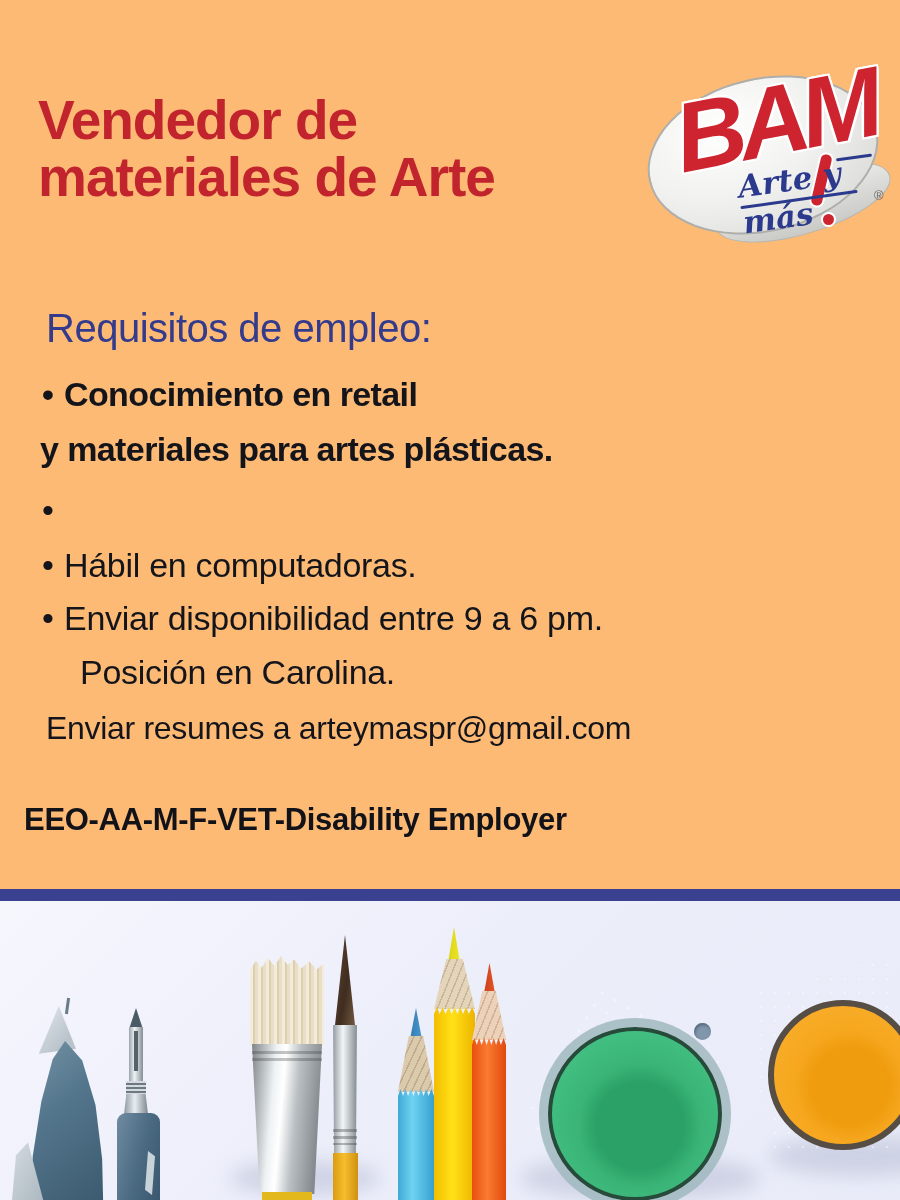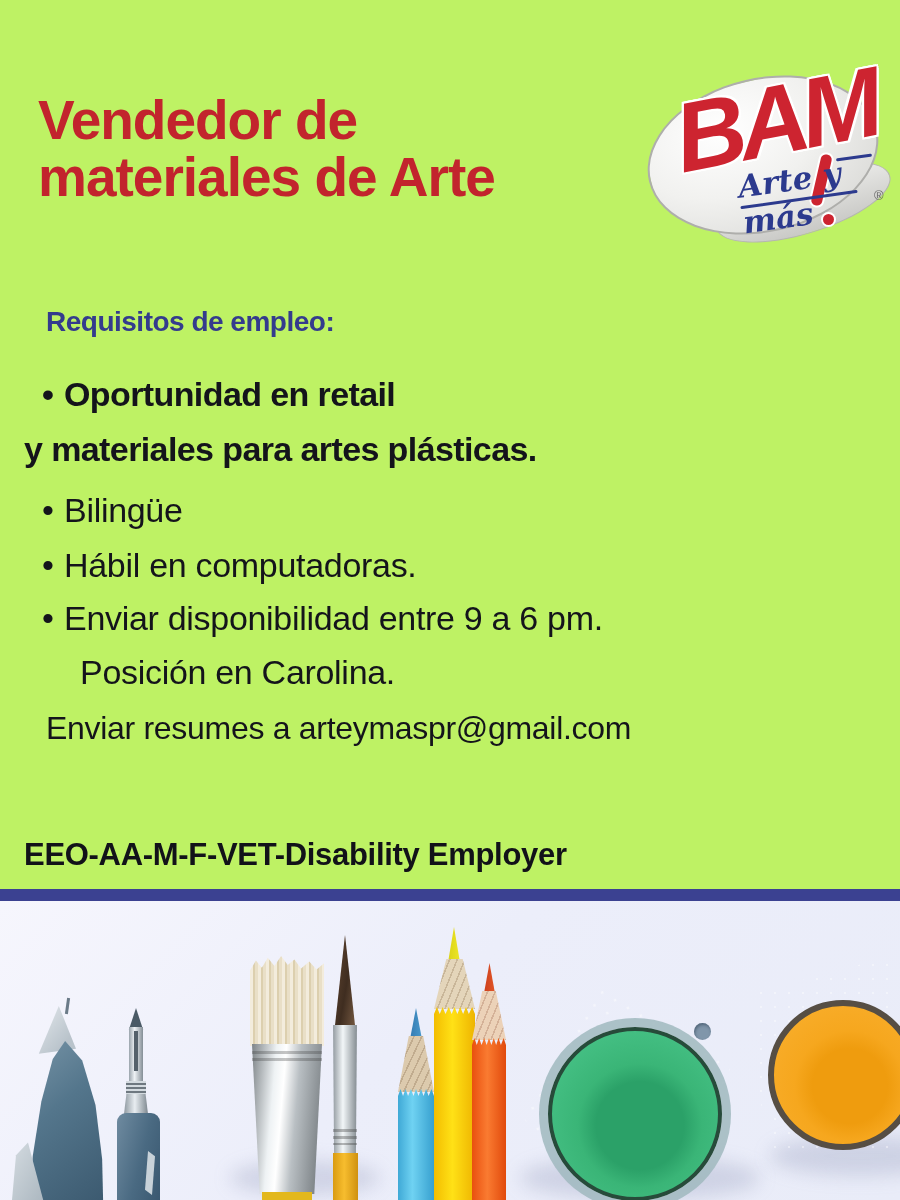--- a/index.html
+++ b/index.html
@@ -1,36 +1,36 @@
 <!DOCTYPE html>
 <html><head>
 <meta charset="utf-8">
 <style>
   html,body{margin:0;padding:0;background:#d9dce4;}
   .flyer{
     position:relative;width:900px;height:1200px;overflow:hidden;
-    background:#bef264;font-family:"Liberation Sans",sans-serif;
+    background:#fdba74;font-family:"Liberation Sans",sans-serif;
   }
   .abs{position:absolute;}
 
   
   .title{left:38px;top:92px;font-size:55px;line-height:57px;font-weight:700;
          color:#c2242d;letter-spacing:-1px;}
   .subtitle{left:38px;top:228px;font-size:30px;font-weight:700;color:#343b8d;}
-  .req-heading{left:46px;top:306px;font-size:28px;font-weight:700;color:#343b8d;letter-spacing:-0.5px;}
+  .req-heading{left:46px;top:306px;font-size:40px;font-weight:400;color:#343b8d;letter-spacing:-0.5px;}
 
   .req-row{left:42px;font-size:34px;color:#14141b;letter-spacing:-0.3px;display:flex;}
   .req-row .bullet{width:22px;flex:0 0 22px;}
   .row-bold{font-weight:700;letter-spacing:-0.6px;}
   .row-light{font-weight:400;}
-  .cont-line{left:24px;font-size:34px;color:#14141b;font-weight:700;letter-spacing:-0.6px;}
+  .cont-line{left:40px;font-size:34px;color:#14141b;font-weight:700;letter-spacing:-0.6px;}
   .cont-line2{left:80px;font-size:34px;color:#14141b;font-weight:400;letter-spacing:-0.3px;}
 
   .contact{left:46px;top:710px;font-size:32px;font-weight:400;color:#14141b;letter-spacing:-0.3px;}
-  .eeo{left:24px;top:837px;font-size:31px;font-weight:700;color:#121219;letter-spacing:-0.3px;}
+  .eeo{left:24px;top:802px;font-size:31px;font-weight:700;color:#121219;letter-spacing:-0.3px;}
 
   .divider{left:0;top:889px;width:900px;height:12px;background:#3b4191;}
 
   
   .logo{left:640px;top:62px;width:255px;height:185px;}
   .logo-ellipse-back{left:72px;top:108px;width:180px;height:62px;border-radius:50%;
      background:linear-gradient(180deg,#f2f2f0,#c9c9c6);border:1px solid #b5b5b2;
      transform:rotate(-17deg);}
   .logo-ellipse{left:6px;top:16px;width:230px;height:150px;border-radius:50%;
      background:radial-gradient(ellipse at 35% 28%,#ffffff 0%,#f1f1ef 45%,#d3d3d0 100%);
@@ -171,27 +171,26 @@
     <div class="abs logo-flourish"></div>
     <div class="abs logo-dot"></div>
     <div class="abs logo-reg">®</div>
   </div>
 
 
   <div class="abs req-heading">Requisitos de empleo:</div>
 
   <div class="abs req-row row-bold" style="top:375px;">
     <span class="bullet">•</span>
-    <span>Oportunidad en retail</span>
+    <span>Conocimiento en retail</span>
   </div>
   <div class="abs cont-line" style="top:430px;">y materiales para artes plásticas.</div>
 
   <div class="abs req-row row-light" style="top:491px;">
     <span class="bullet">•</span>
-    <span>Bilingüe</span>
   </div>
 
   <div class="abs req-row row-light" style="top:546px;">
     <span class="bullet">•</span>
     <span>Hábil en computadoras.</span>
   </div>
 
   <div class="abs req-row row-light" style="top:599px;">
     <span class="bullet">•</span>
     <span>Enviar disponibilidad entre 9 a 6 pm.</span>

